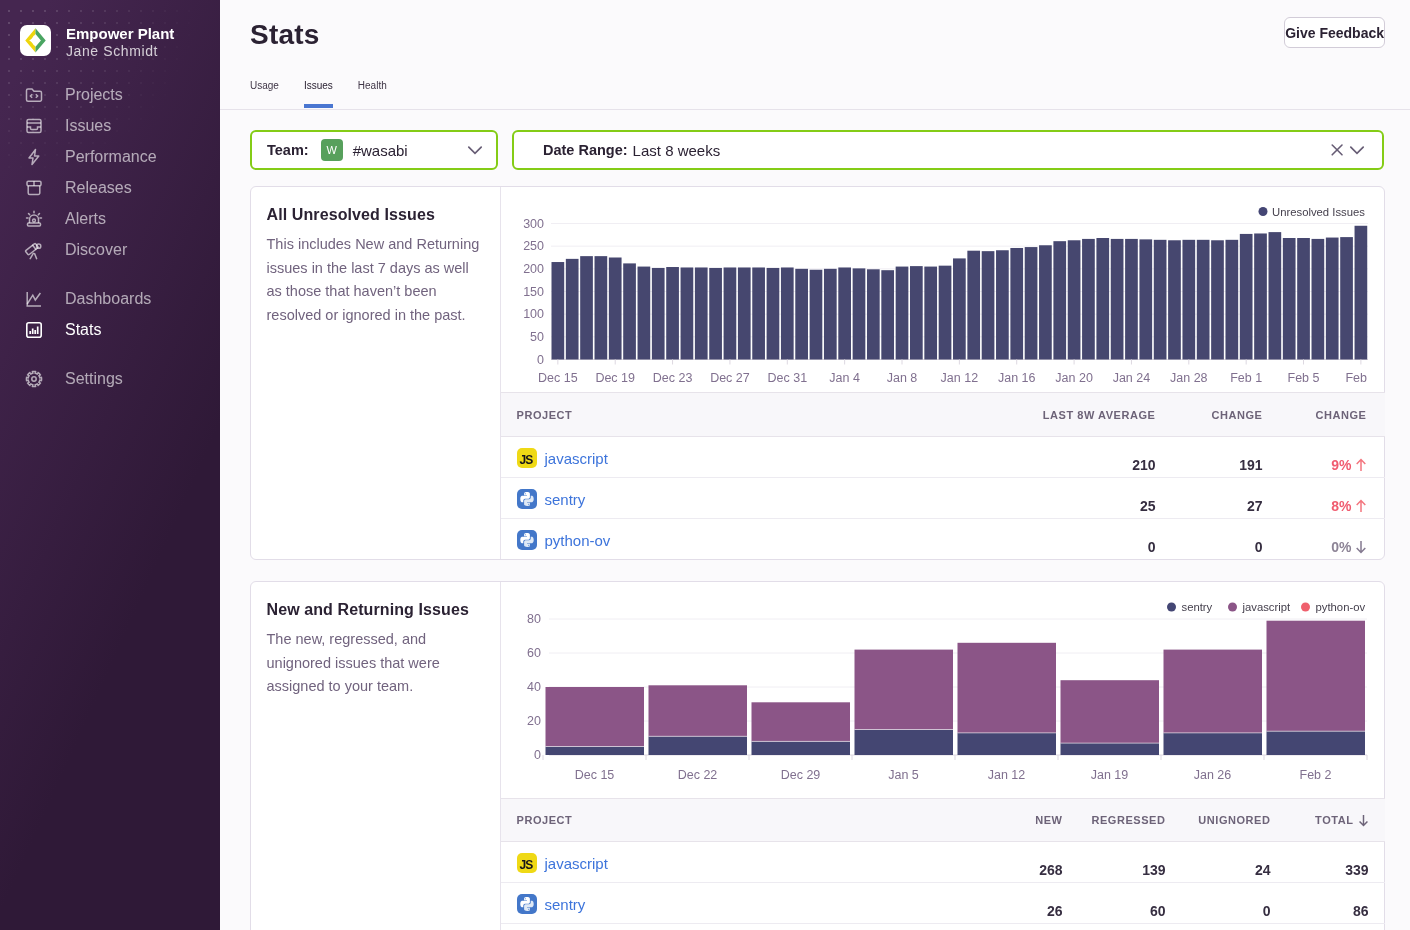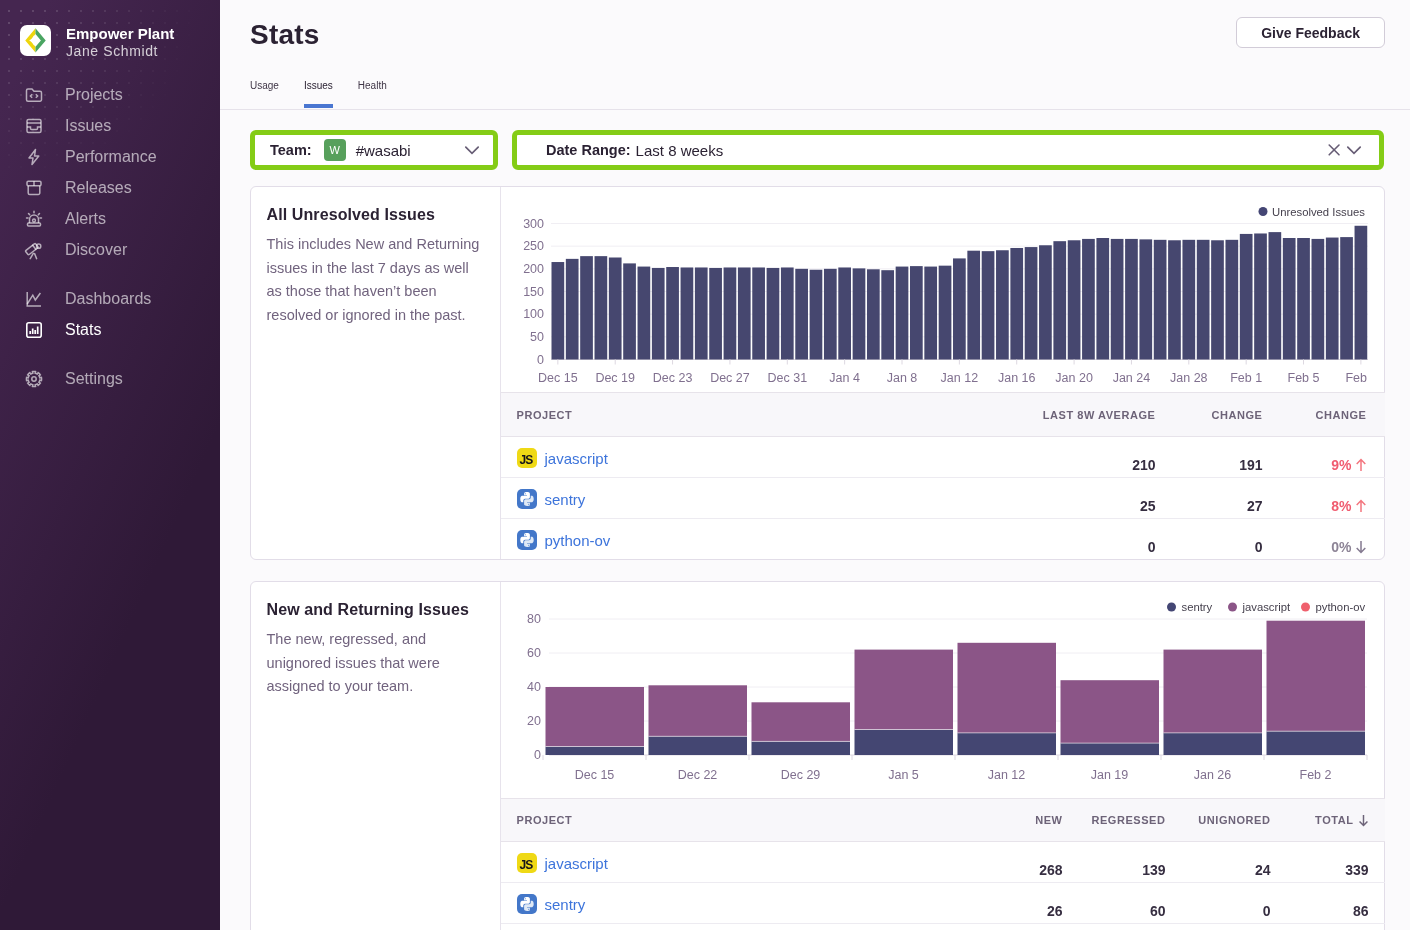--- a/index.html
+++ b/index.html
@@ -22,30 +22,30 @@
 #orgtxt .u { font-size:14px; letter-spacing:0.6px; color:rgba(255,255,255,0.78); line-height:17px; }
 nav { position:absolute; top:79px; left:0; width:100%; }
 .nav-item { display:flex; align-items:center; height:31px; padding-left:24px; color:rgba(255,255,255,0.62); font-size:16px; }
 .nav-item svg { width:20px; height:20px; margin-right:21px; flex:none; }
 .nav-item.active { color:#fff; }
 .nav-gap { height:18px; }
 
 
 #main { position:absolute; left:220px; top:0; width:1190px; height:930px; background:#fbfafc; }
 h1 { position:absolute; left:30px; top:21px; font-size:28px; line-height:28px; color:#2b2233; letter-spacing:0.2px; }
-#feedback { position:absolute; right:25px; top:17px; height:31px; padding:0 24px; background:#fff;
+#feedback { position:absolute; right:25px; top:17px; height:31px; padding:0 0; background:#fff;
   border:1px solid #d2ccd8; border-radius:6px; font-size:14px; font-weight:bold; color:#2b2233;
   display:flex; align-items:center; }
 #tabs { position:absolute; left:30px; top:80px; display:flex; }
 #tabs .tab { font-size:10px; color:#3f3546; margin-right:25px; padding-bottom:13px; }
 #tabs .tab.active { color:#2b2233; border-bottom:4px solid #4a76d1; }
 #tabline { position:absolute; left:0; top:109px; width:1190px; height:1px; background:#e6e2ea; }
 
 
-.filterbox { position:absolute; background:#fff; border:5px solid #84cc16; border-radius:6px; height:40px;
+.filterbox { position:absolute; background:#fff; border:2px solid #84cc16; border-radius:6px; height:40px;
   display:flex; align-items:center; font-size:15px; color:#2b2233; }
 #f-team { left:30px; top:130px; width:248px; }
 #f-range { left:292px; top:130px; width:872px;padding-left:11px; }
 .flabel { font-weight:bold; font-size:14.5px; }
 #wbadge { width:22px; height:22px; border-radius:4px; background:#57a05c; color:#fff; font-size:11px;
   display:flex; align-items:center; justify-content:center; margin:0 10px 0 12px; }
 .chev { color:#675d75; }
 
 
 .panel { position:absolute; left:29.5px; background:#fff; border:1px solid #e2dde8; border-radius:6px; width:1135px; }

